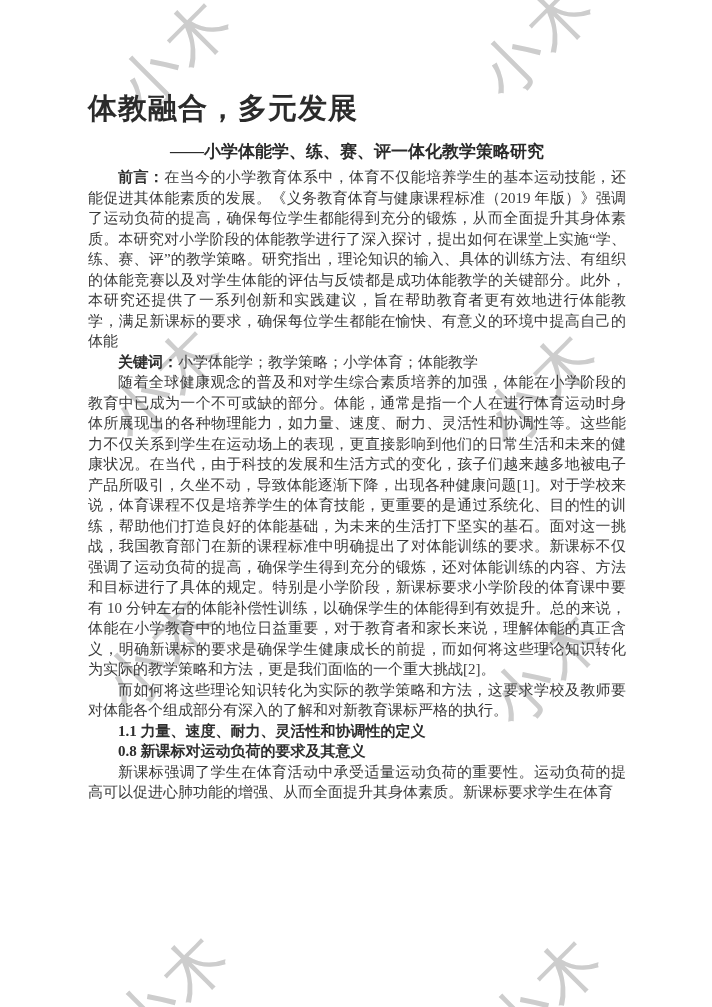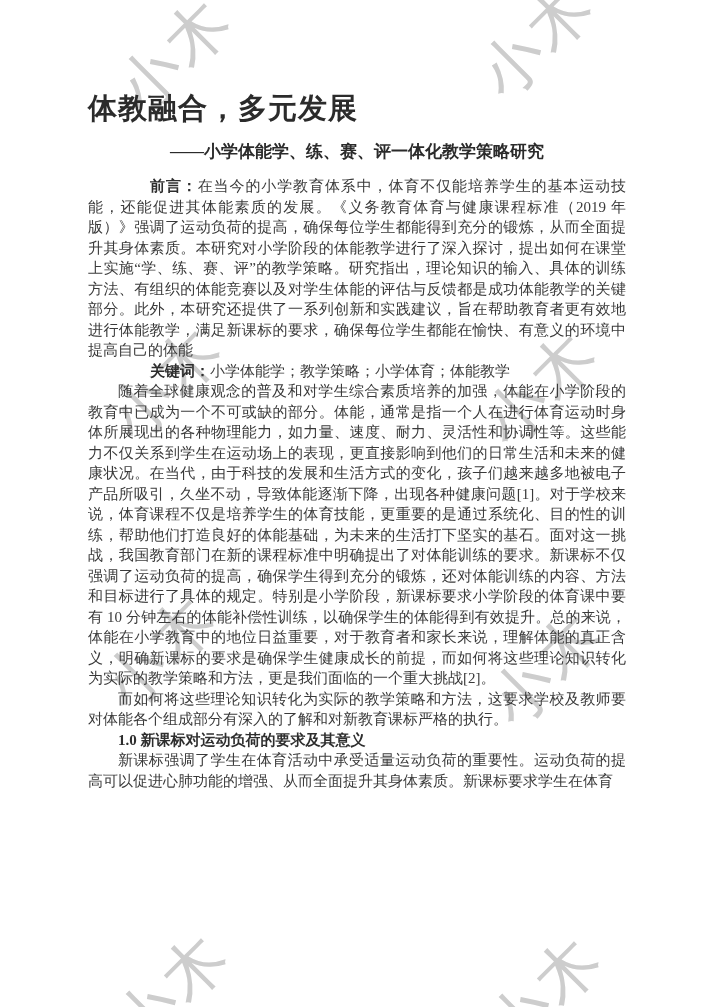--- a/index.html
+++ b/index.html
@@ -42,21 +42,21 @@
   }
   .title {
     margin: 0 0 14px 0;
     font-size: 29px;
     line-height: 36px;
     font-weight: bold;
     letter-spacing: 1px;
     color: #2b2b2b;
   }
   .subtitle {
-    margin: 0 0 12px 0;
+    margin: 0 0 3px 0;
     font-size: 17px;
     line-height: 24px;
     font-weight: bold;
     text-align: center;
     color: #2b2b2b;
   }
   .body {
     font-size: 15px;
     line-height: 20.5px;
     text-align: justify;
@@ -65,21 +65,20 @@
     margin: 0;
     text-indent: 2em;
   }
   .body p.heading {
     font-weight: bold;
     color: #2e2e2e;
   }
   .lead {
     font-weight: bold;
     color: #2e2e2e;
-    margin-left: 32px;
   }
 </style>
 </head>
 <body>
 
 <div class="page">
   <div class="watermark-layer" id="watermark-layer">
       <div class="watermark" style="left: 175px; top: 55px; color: rgb(205, 205, 205);">小木</div>
       <div class="watermark" style="left: 537px; top: 40px; color: rgb(205, 205, 205);">小木</div>
       <div class="watermark" style="left: 166px; top: 383px; color: rgb(205, 205, 205);">小木</div>
@@ -90,17 +89,18 @@
       <div class="watermark" style="left: 545px; top: 993px; color: rgb(205, 205, 205);">小木</div>
     </div>
   <div class="content">
     <h1 class="title">体教融合，多元发展</h1>
     <div class="subtitle">——小学体能学、练、赛、评一体化教学策略研究</div>
     <div class="body" id="body-blocks">
         <p><span class="lead">前言：</span><span>在当今的小学教育体系中，体育不仅能培养学生的基本运动技能，还能促进其体能素质的发展。《义务教育体育与健康课程标准（2019 年版）》强调了运动负荷的提高，确保每位学生都能得到充分的锻炼，从而全面提升其身体素质。本研究对小学阶段的体能教学进行了深入探讨，提出如何在课堂上实施“学、练、赛、评”的教学策略。研究指出，理论知识的输入、具体的训练方法、有组织的体能竞赛以及对学生体能的评估与反馈都是成功体能教学的关键部分。此外，本研究还提供了一系列创新和实践建议，旨在帮助教育者更有效地进行体能教学，满足新课标的要求，确保每位学生都能在愉快、有意义的环境中提高自己的体能</span></p>
         <p><span class="lead">关键词：</span><span>小学体能学；教学策略；小学体育；体能教学</span></p>
         <p><span>随着全球健康观念的普及和对学生综合素质培养的加强，体能在小学阶段的教育中已成为一个不可或缺的部分。体能，通常是指一个人在进行体育运动时身体所展现出的各种物理能力，如力量、速度、耐力、灵活性和协调性等。这些能力不仅关系到学生在运动场上的表现，更直接影响到他们的日常生活和未来的健康状况。在当代，由于科技的发展和生活方式的变化，孩子们越来越多地被电子产品所吸引，久坐不动，导致体能逐渐下降，出现各种健康问题[1]。对于学校来说，体育课程不仅是培养学生的体育技能，更重要的是通过系统化、目的性的训练，帮助他们打造良好的体能基础，为未来的生活打下坚实的基石。面对这一挑战，我国教育部门在新的课程标准中明确提出了对体能训练的要求。新课标不仅强调了运动负荷的提高，确保学生得到充分的锻炼，还对体能训练的内容、方法和目标进行了具体的规定。特别是小学阶段，新课标要求小学阶段的体育课中要有 10 分钟左右的体能补偿性训练，以确保学生的体能得到有效提升。总的来说，体能在小学教育中的地位日益重要，对于教育者和家长来说，理解体能的真正含义，明确新课标的要求是确保学生健康成长的前提，而如何将这些理论知识转化为实际的教学策略和方法，更是我们面临的一个重大挑战[2]。</span></p>
         <p><span>而如何将这些理论知识转化为实际的教学策略和方法，这要求学校及教师要对体能各个组成部分有深入的了解和对新教育课标严格的执行。</span></p>
-        <p class="heading">1.0 新课标对运动负荷的要求及其意义</p>
+        <p class="heading">1.1 力量、速度、耐力、灵活性和协调性的定义</p>
+        <p class="heading">0.8 新课标对运动负荷的要求及其意义</p>
         <p><span>新课标强调了学生在体育活动中承受适量运动负荷的重要性。运动负荷的提高可以促进心肺功能的增强、从而全面提升其身体素质。新课标要求学生在体育</span></p>
       </div>
   </div>
 </div>
 
 </body></html>

